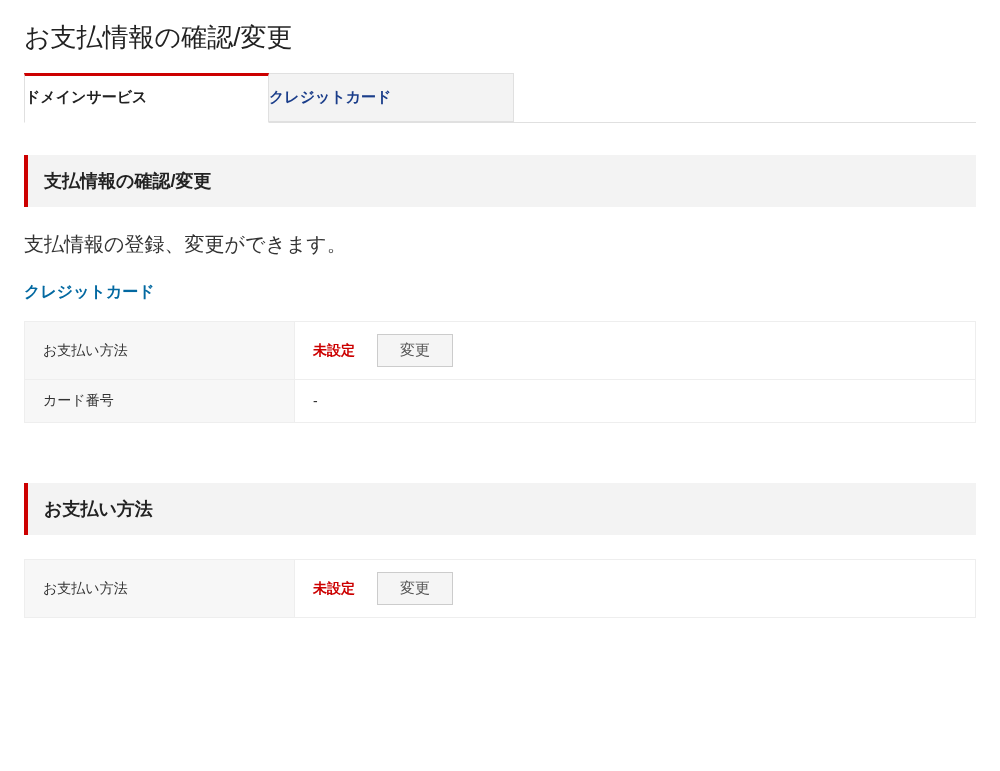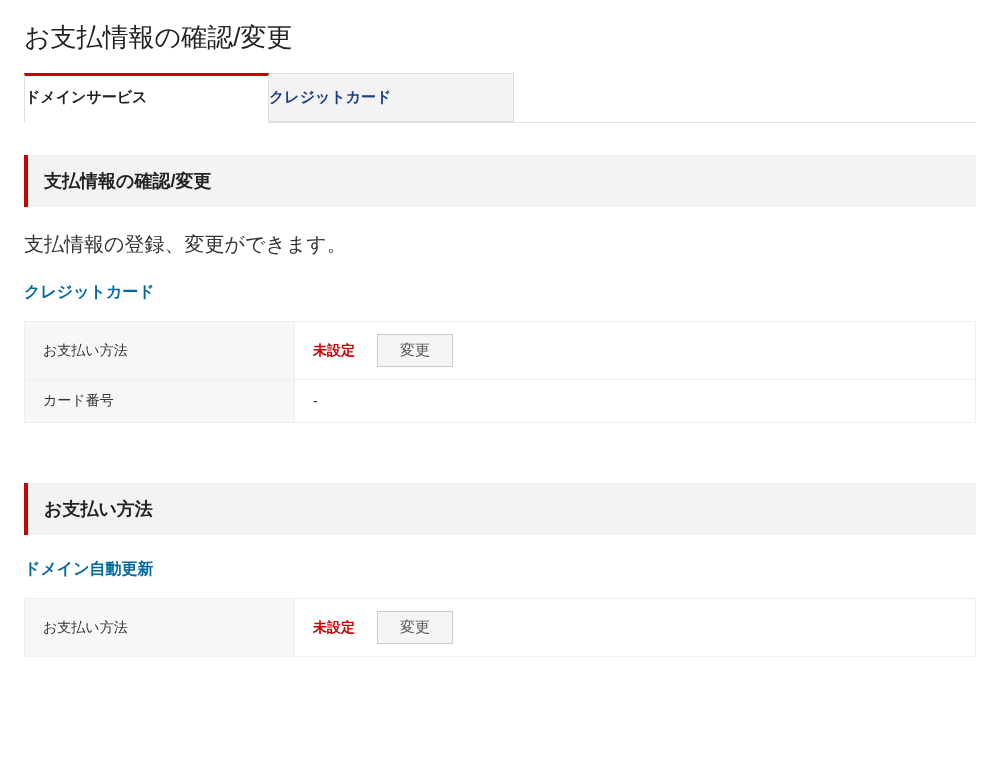--- a/index.html
+++ b/index.html
@@ -137,21 +137,20 @@
       <td class="label-cell">カード番号</td>
       <td class="value-cell">-</td>
     </tr>
   </tbody>
     </table>
 </div>
 
 <div class="section-block">
   <div class="section-header">お支払い方法</div>
 
-  <h3 class="subsection-title">ドメイン自動更新</h3>
 
   <table class="settings-table">
     <tbody>
         <tr>
       <td class="label-cell">お支払い方法</td>
       <td class="value-cell">
         <span class="status-unset">未設定</span>
         <button class="change-button">変更</button>
       </td>
     </tr>

